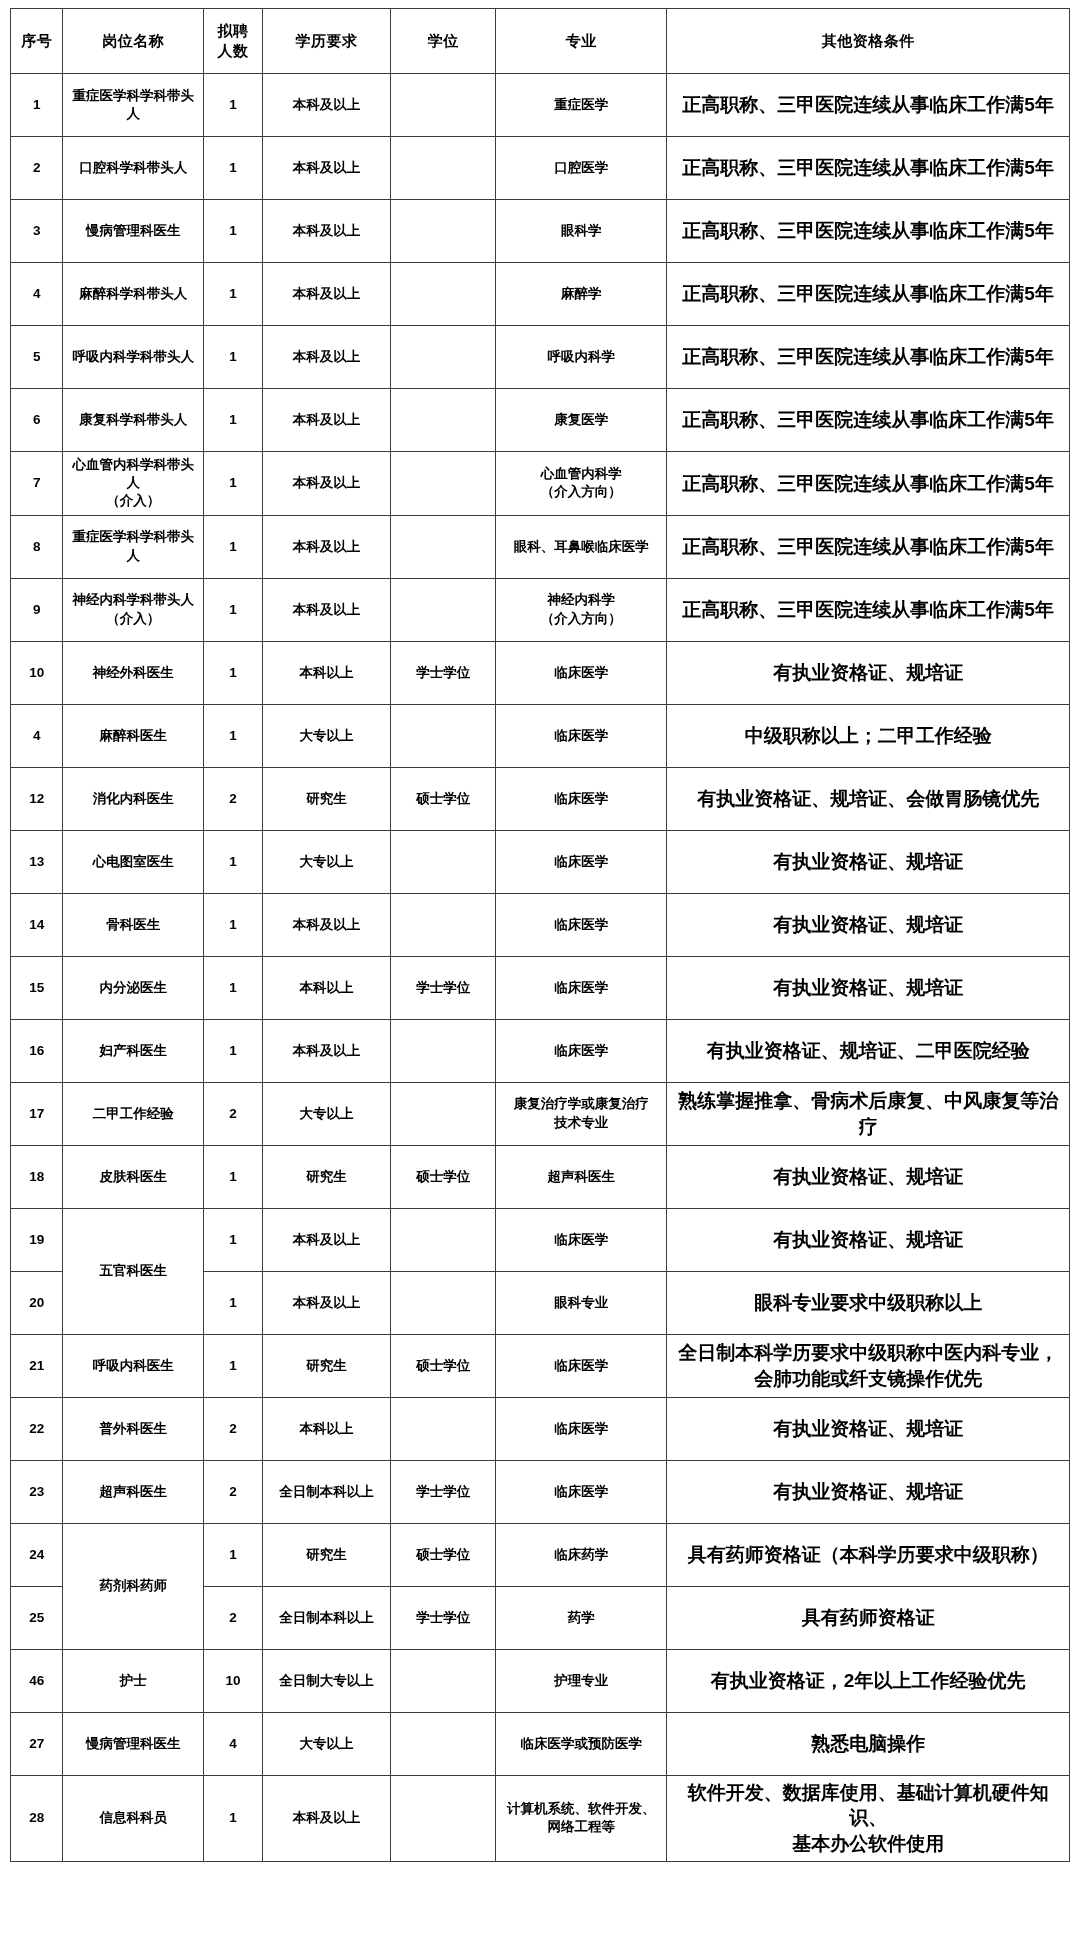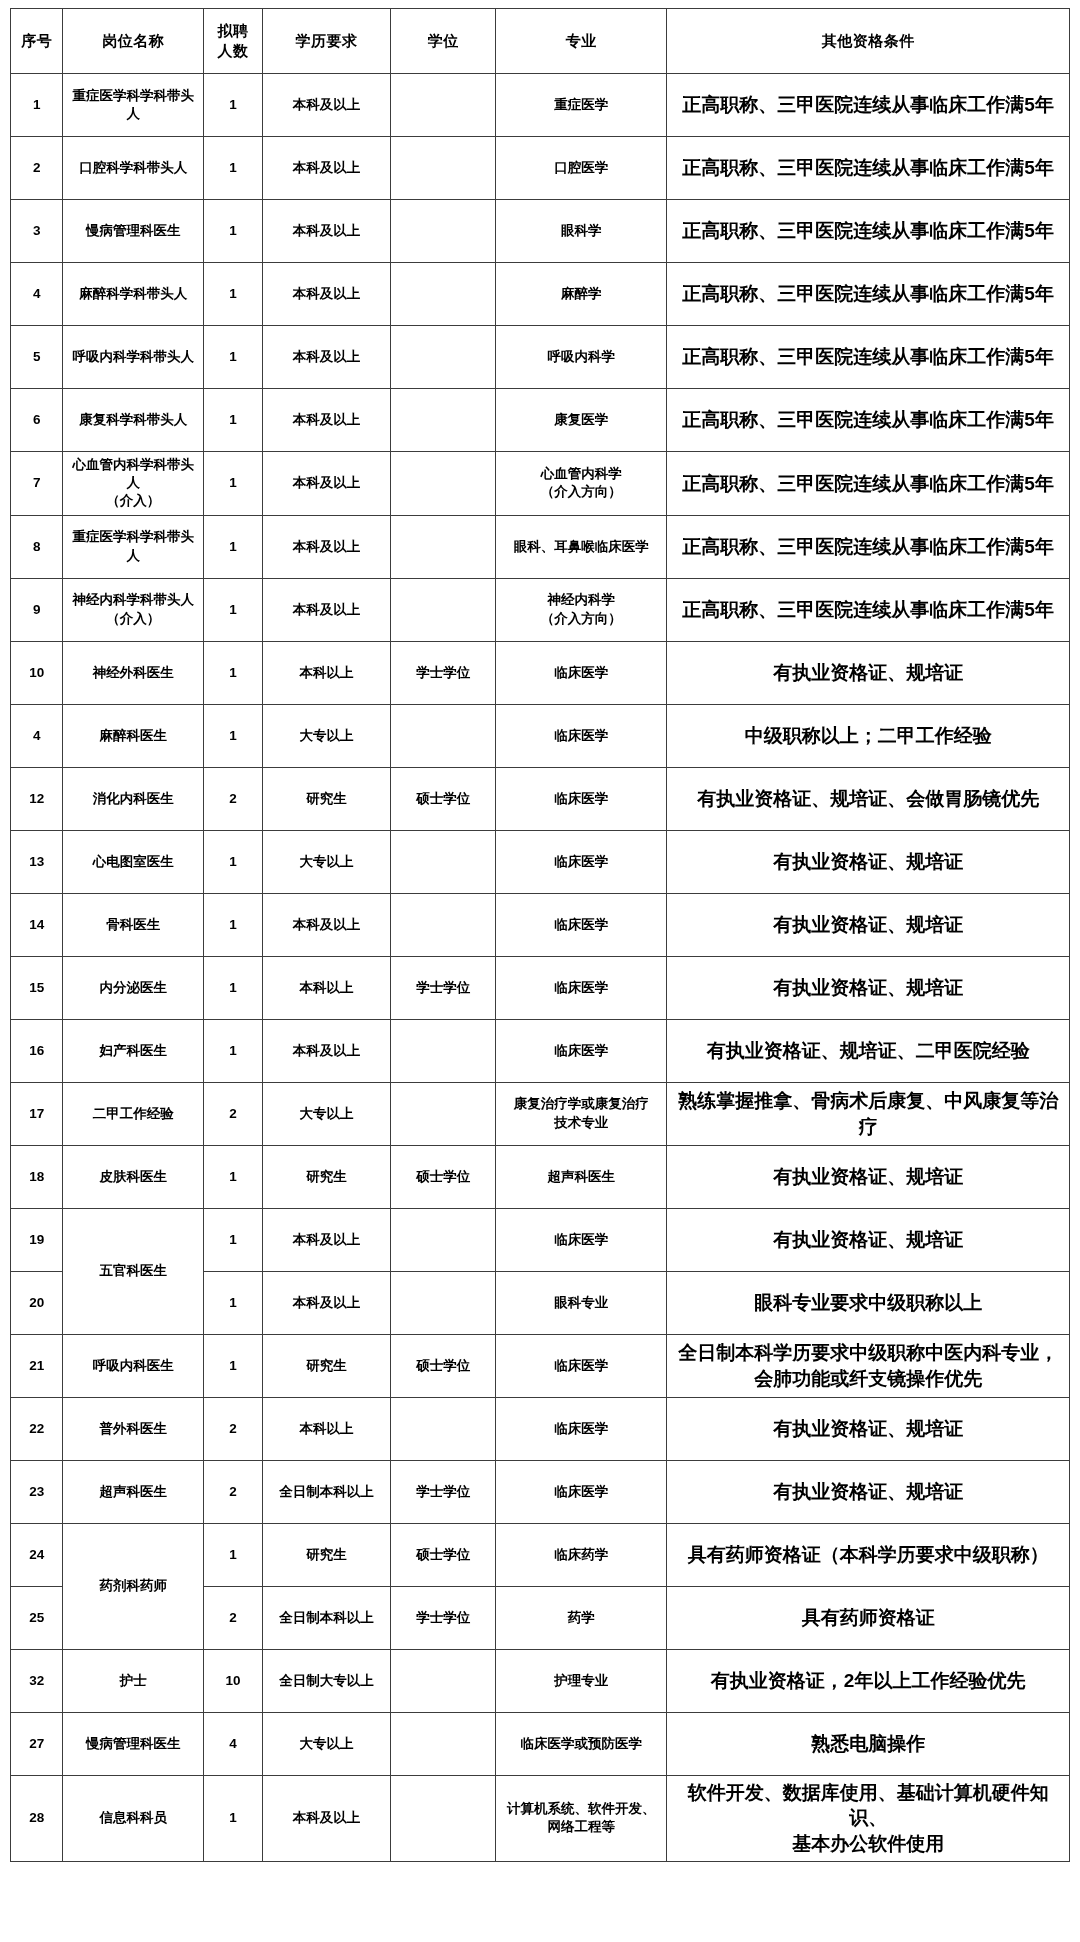--- a/index.html
+++ b/index.html
@@ -301,21 +301,21 @@
         </tr>
         <tr>
           <td class="idx">25</td>
           <td>2</td>
           <td>全日制本科以上</td>
           <td>学士学位</td>
           <td class="lh-tight">药学</td>
           <td class="small lh-tight">具有药师资格证</td>
         </tr>
         <tr>
-          <td class="idx">32</td>
+          <td class="idx">46</td>
           <td class="lh-tight">护士</td>
           <td>10</td>
           <td>全日制大专以上</td>
           <td></td>
           <td class="lh-tight">护理专业</td>
           <td class="small lh-tight">有执业资格证，2年以上工作经验优先</td>
         </tr>
         <tr>
           <td class="idx">27</td>
           <td class="lh-tight">慢病管理科医生</td>

